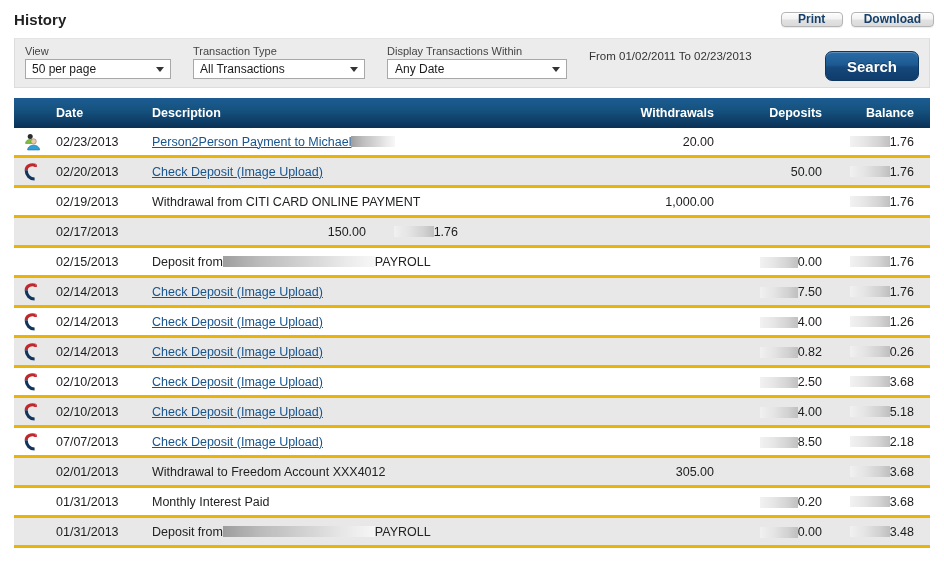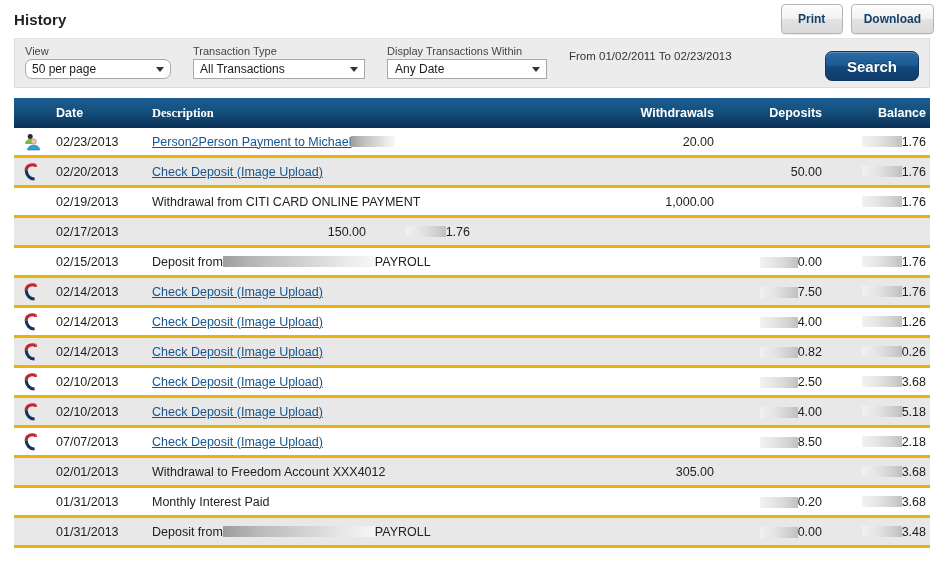--- a/index.html
+++ b/index.html
@@ -19,21 +19,21 @@
     padding: 0 8px 0 14px;
     display: flex; align-items: center; justify-content: space-between;
     background: #ffffff;
   }
   .page-title {
     font-size: 15px; font-weight: bold; color: #222222;
     letter-spacing: .1px;
   }
   .topbtns { display: flex; gap: 8px; margin-right: 2px; }
   .gbtn {
-    min-width: 62px; height: 30px;
+    min-width: 62px; height: 15px;
     padding: 0 12px;
     display: inline-flex; align-items: center; justify-content: center;
     font-size: 12px; font-weight: bold; color: #15406b;
     background: linear-gradient(to bottom, #fdfdfd 0%, #f2f2f2 48%, #e2e2e2 52%, #dadada 100%);
     border: 1px solid #b4b4b4;
     border-radius: 4px;
     box-shadow: 0 1px 0 rgba(255,255,255,.9) inset, 0 1px 1px rgba(0,0,0,.08);
     cursor: pointer;
     white-space: nowrap;
   }
@@ -59,23 +59,23 @@
     position: relative;
     height: 20px;
     background: #ffffff;
     border: 1px solid #a8a8a8;
     display: flex; align-items: center;
     padding: 0 20px 0 6px;
     font-size: 12px; color: #1a1a1a;
     cursor: pointer;
     white-space: nowrap;
   }
-  .select.w1 { width: 146px; border-radius: 7px; }
+  .select.w1 { width: 146px; }
   .select.w2 { width: 172px; }
-  .select.w3 { width: 160px; padding-left: 7px; }
+  .select.w3 { width: 180px; padding-left: 7px; }
   .caret {
     position: absolute; right: 6px; top: 50%;
     width: 0; height: 0; margin-top: -2px;
     border-left: 4px solid transparent;
     border-right: 4px solid transparent;
     border-top: 5px solid #333333;
   }
   .daterange {
     font-size: 11.5px; color: #333333;
     margin-bottom: 17px;
@@ -111,26 +111,26 @@
     border-bottom: 3px solid #eab308;
   }
   .row.alt { background: #e8e8e8; }
   .row.plain { background: #ffffff; }
 
   .c-icon  { width: 36px; flex: 0 0 36px; display:flex; align-items:center; justify-content:center; }
   .c-date  { width: 100px; flex: 0 0 100px; }
   .c-desc  { flex: 1 1 auto; min-width: 0; display: flex; align-items: center; }
   .c-wdr   { width: 120px; flex: 0 0 120px; text-align: right; padding-right: 12px; }
   .c-dep   { width: 108px; flex: 0 0 108px; text-align: right; padding-right: 12px; }
-  .c-bal   { width: 96px;  flex: 0 0 96px;  text-align: right; padding-right: 4px;
+  .c-bal   { width: 96px;  flex: 0 0 96px;  text-align: right; padding-right: 16px;
              display:flex; align-items:center; justify-content:flex-end; overflow:hidden; }
 
   .thead .c-date { padding-left: 6px; }
   .row   .c-date { padding-left: 6px; color:#1d1d1d; }
-  .thead .c-desc { padding-left: 2px; font-family: Liberation Serif, serif; }
+  .thead .c-desc { padding-left: 2px; }
   .row   .c-desc { padding-left: 2px; }
 
   .link {
     color: #18558f; text-decoration: underline; cursor: pointer;
     white-space: nowrap;
   }
   .txt { white-space: nowrap; }
 
   
   .redact {

